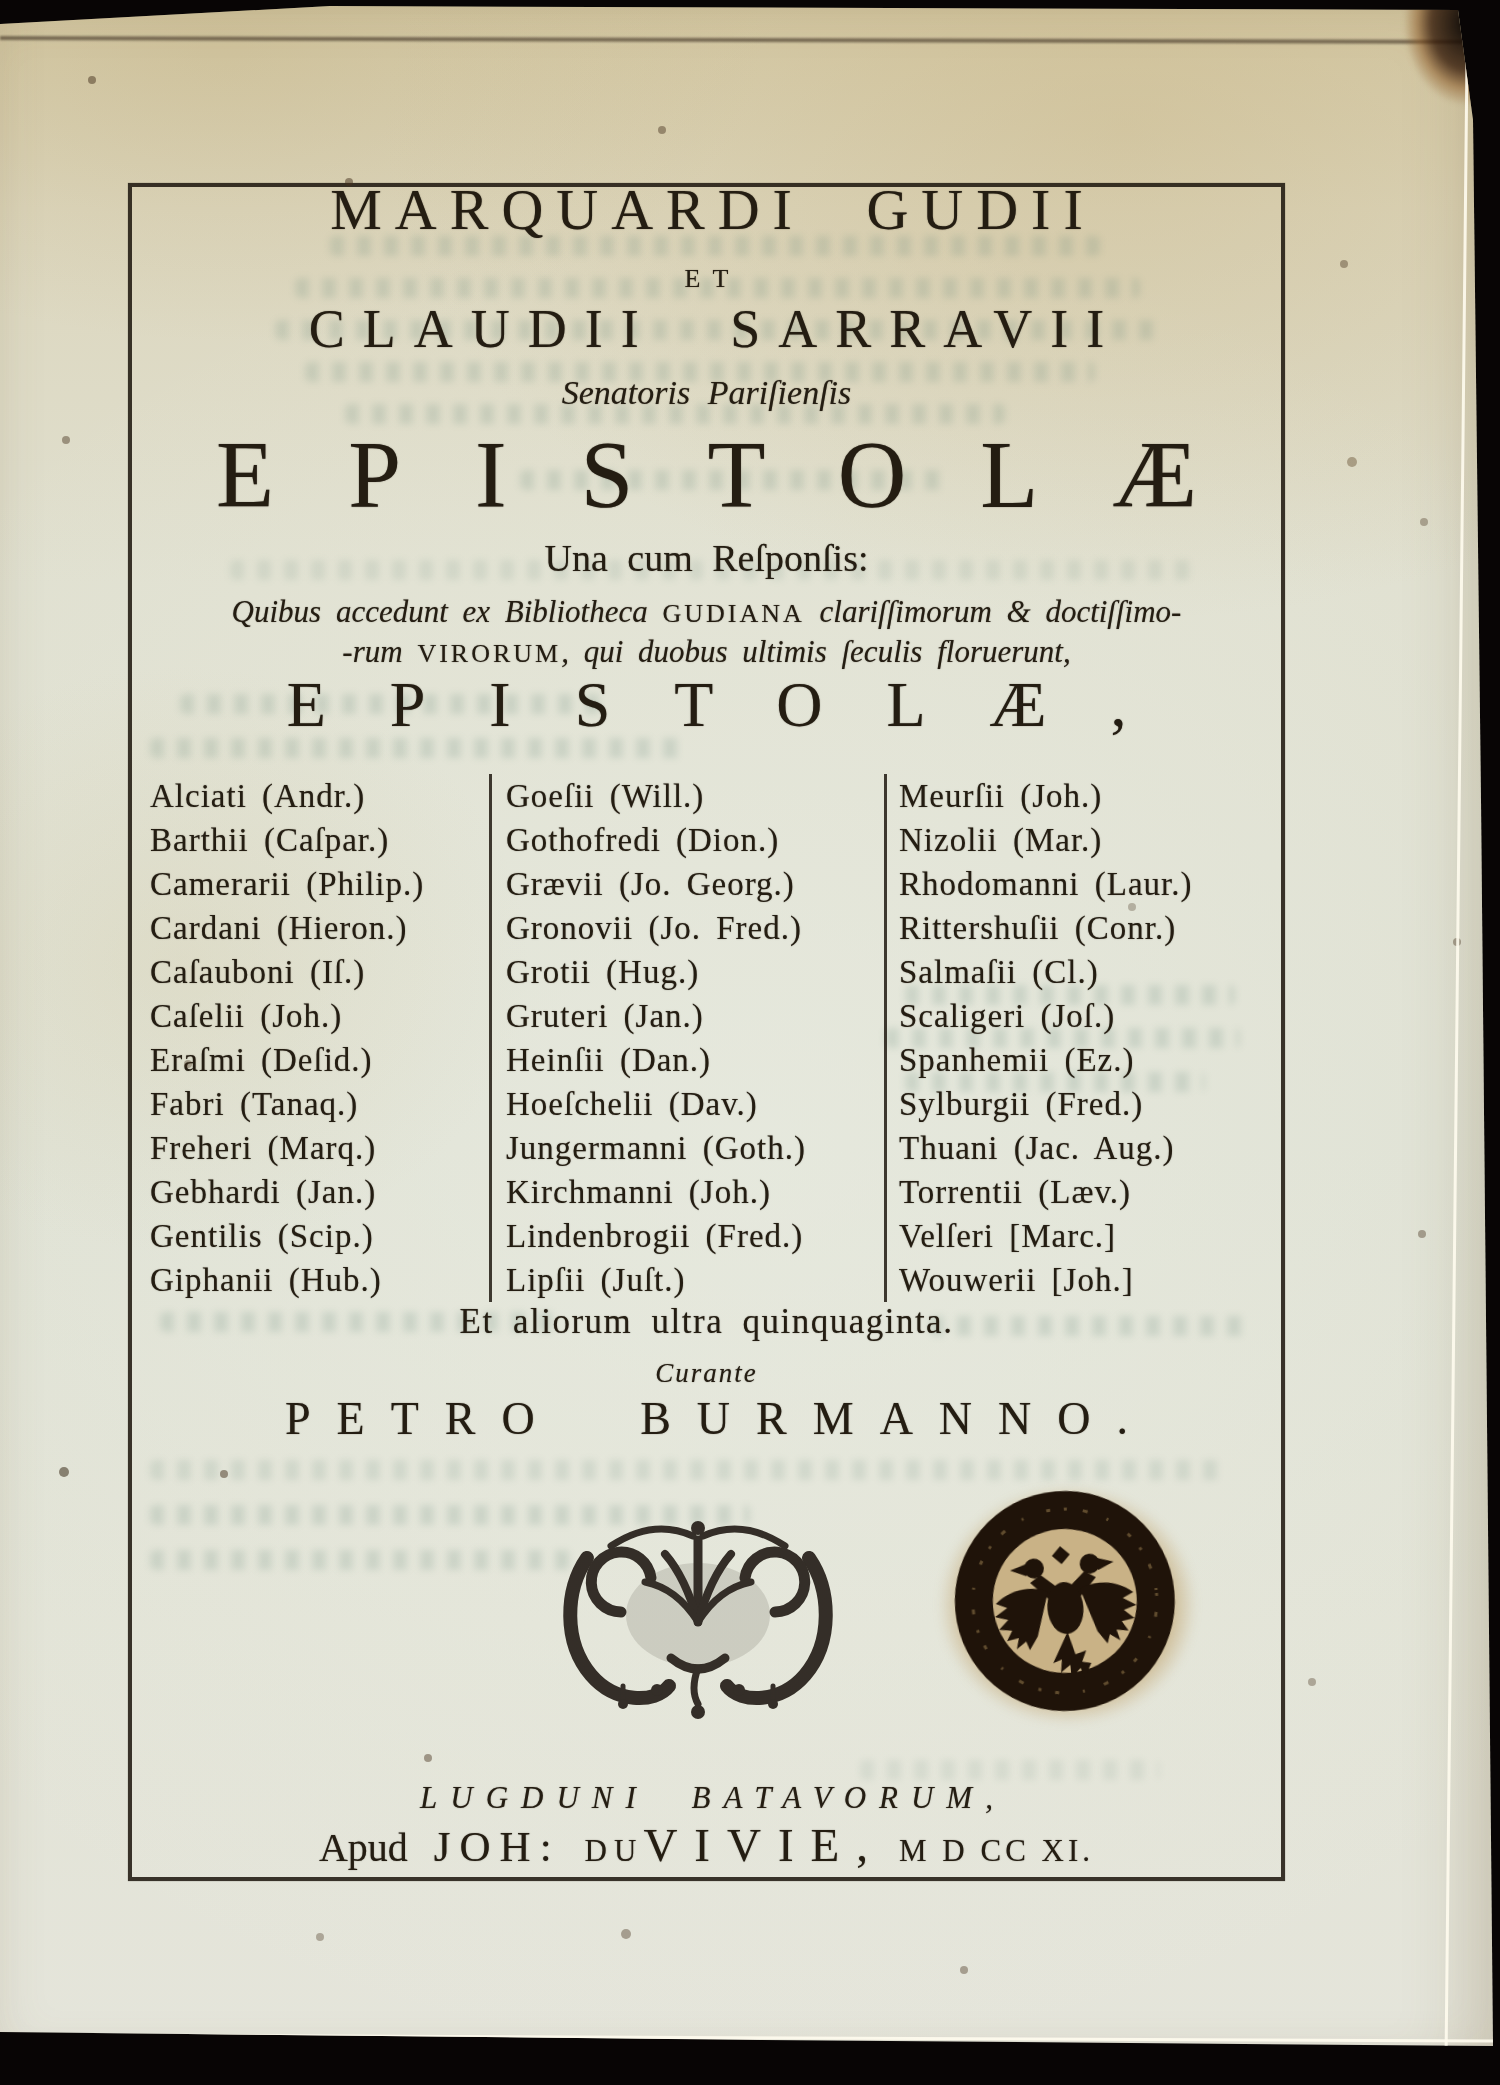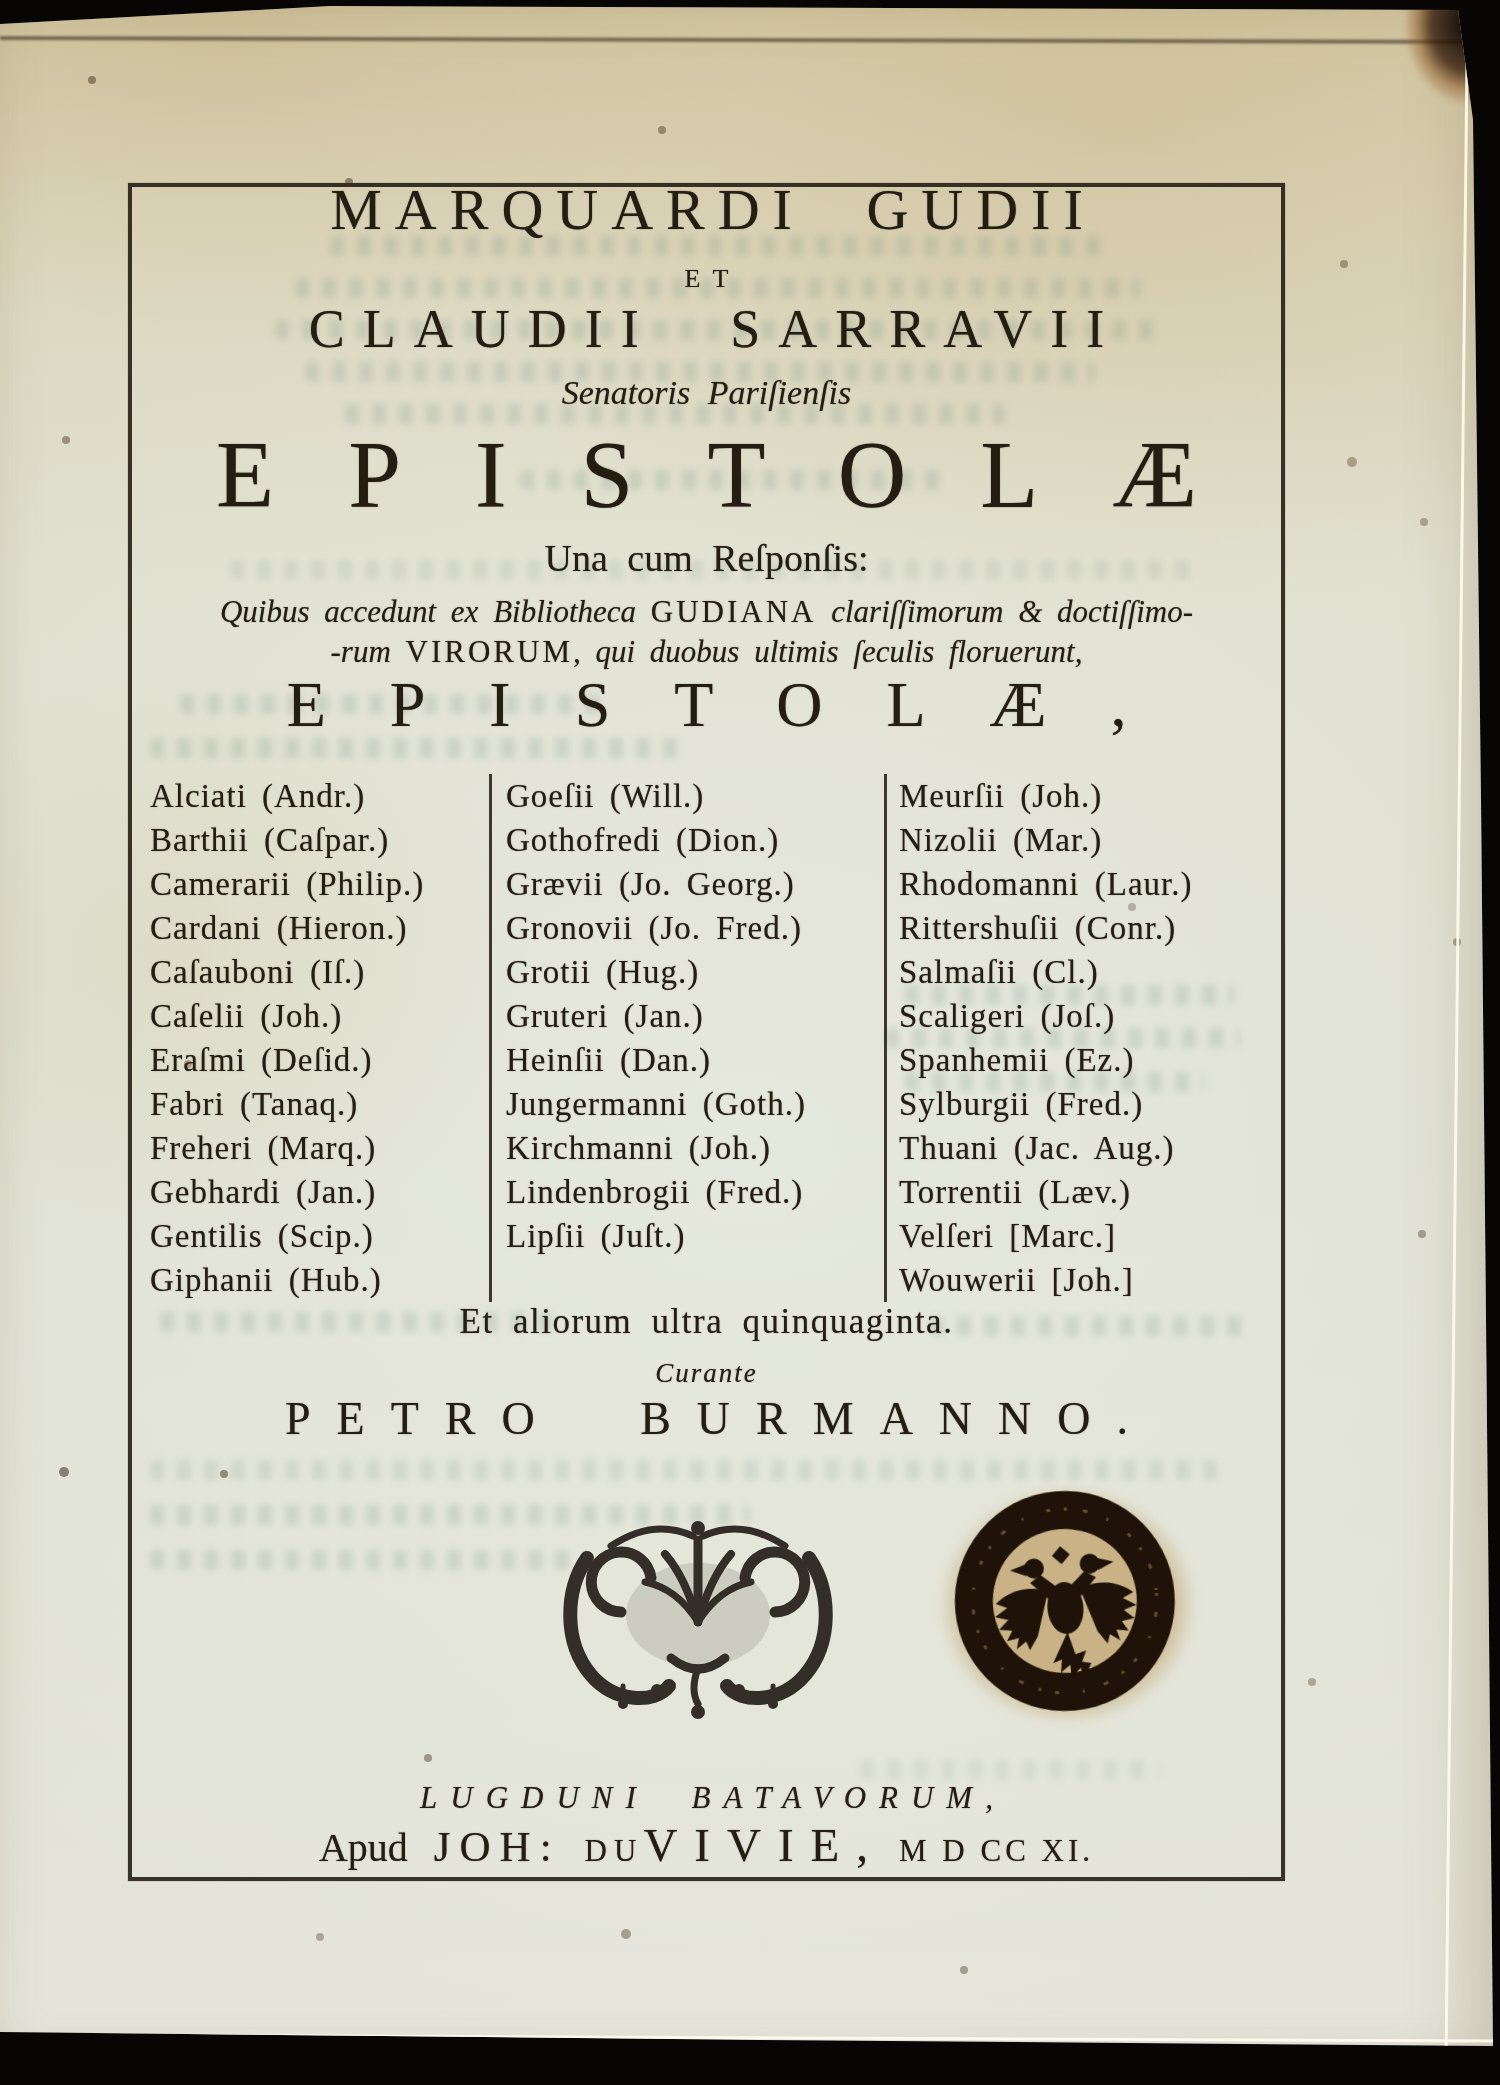--- a/index.html
+++ b/index.html
@@ -22,21 +22,21 @@
   .tline{position:absolute;left:128px;width:1157px;text-align:center;white-space:nowrap;
          text-shadow:0 0 1.2px rgba(30,22,12,.55);}
   .t-author1{top:176px;font-size:58px;letter-spacing:13px;word-spacing:34px;text-indent:13px;}
   .t-et{top:264px;font-size:26px;letter-spacing:12px;text-indent:12px;}
   .t-author2{top:298px;font-size:54px;letter-spacing:18px;word-spacing:42px;text-indent:18px;}
   .t-role{top:374px;font-size:34px;font-style:italic;word-spacing:9px;}
   .t-epist1{top:420px;font-size:95px;letter-spacing:74px;text-indent:74px;}
   .t-una{top:536px;font-size:38px;word-spacing:10px;}
   .t-quib1{top:594px;font-size:31px;font-style:italic;word-spacing:7px;}
   .t-quib2{top:634px;font-size:31px;font-style:italic;word-spacing:7px;}
-  .sc{font-style:normal;font-size:31px;letter-spacing:3px;}
+  .sc{font-style:normal;font-size:26px;letter-spacing:3px;}
   .t-epist2{top:668px;font-size:64px;letter-spacing:64px;text-indent:64px;}
   .t-aliorum{top:1302px;font-size:35px;letter-spacing:1.5px;word-spacing:9px;}
   .t-curante{top:1358px;font-size:27px;font-style:italic;letter-spacing:2px;}
   .t-editor{top:1392px;font-size:46px;letter-spacing:26px;word-spacing:42px;text-indent:26px;}
   .t-place{top:1780px;font-size:31px;font-style:italic;letter-spacing:13px;word-spacing:22px;text-indent:13px;}
   .t-publisher{top:1818px;font-size:40px;}
   .t-publisher span{display:inline-block;vertical-align:baseline;}
   .imp-apud{font-size:40px;margin-right:26px;}
   .imp-joh{font-size:43px;letter-spacing:9px;margin-right:24px;}
   .imp-du{font-size:31px;letter-spacing:7px;}
@@ -132,20 +132,21 @@
         <div class="entry" data-interactable="false">Giphanii (Hub.)</div>
       </div>
       <div class="col c2" data-interactable="false">
         <div class="entry" data-interactable="false">Goeſii (Will.)</div>
         <div class="entry" data-interactable="false">Gothofredi (Dion.)</div>
         <div class="entry" data-interactable="false">Grævii (Jo. Georg.)</div>
         <div class="entry" data-interactable="false">Gronovii (Jo. Fred.)</div>
         <div class="entry" data-interactable="false">Grotii (Hug.)</div>
         <div class="entry" data-interactable="false">Gruteri (Jan.)</div>
         <div class="entry" data-interactable="false">Heinſii (Dan.)</div>
+        <div class="entry" data-interactable="false">Hoeſchelii (Dav.)</div>
         <div class="entry" data-interactable="false">Jungermanni (Goth.)</div>
         <div class="entry" data-interactable="false">Kirchmanni (Joh.)</div>
         <div class="entry" data-interactable="false">Lindenbrogii (Fred.)</div>
         <div class="entry" data-interactable="false">Lipſii (Juſt.)</div>
       </div>
       <div class="col c3" data-interactable="false">
         <div class="entry" data-interactable="false">Meurſii (Joh.)</div>
         <div class="entry" data-interactable="false">Nizolii (Mar.)</div>
         <div class="entry" data-interactable="false">Rhodomanni (Laur.)</div>
         <div class="entry" data-interactable="false">Rittershuſii (Conr.)</div>

